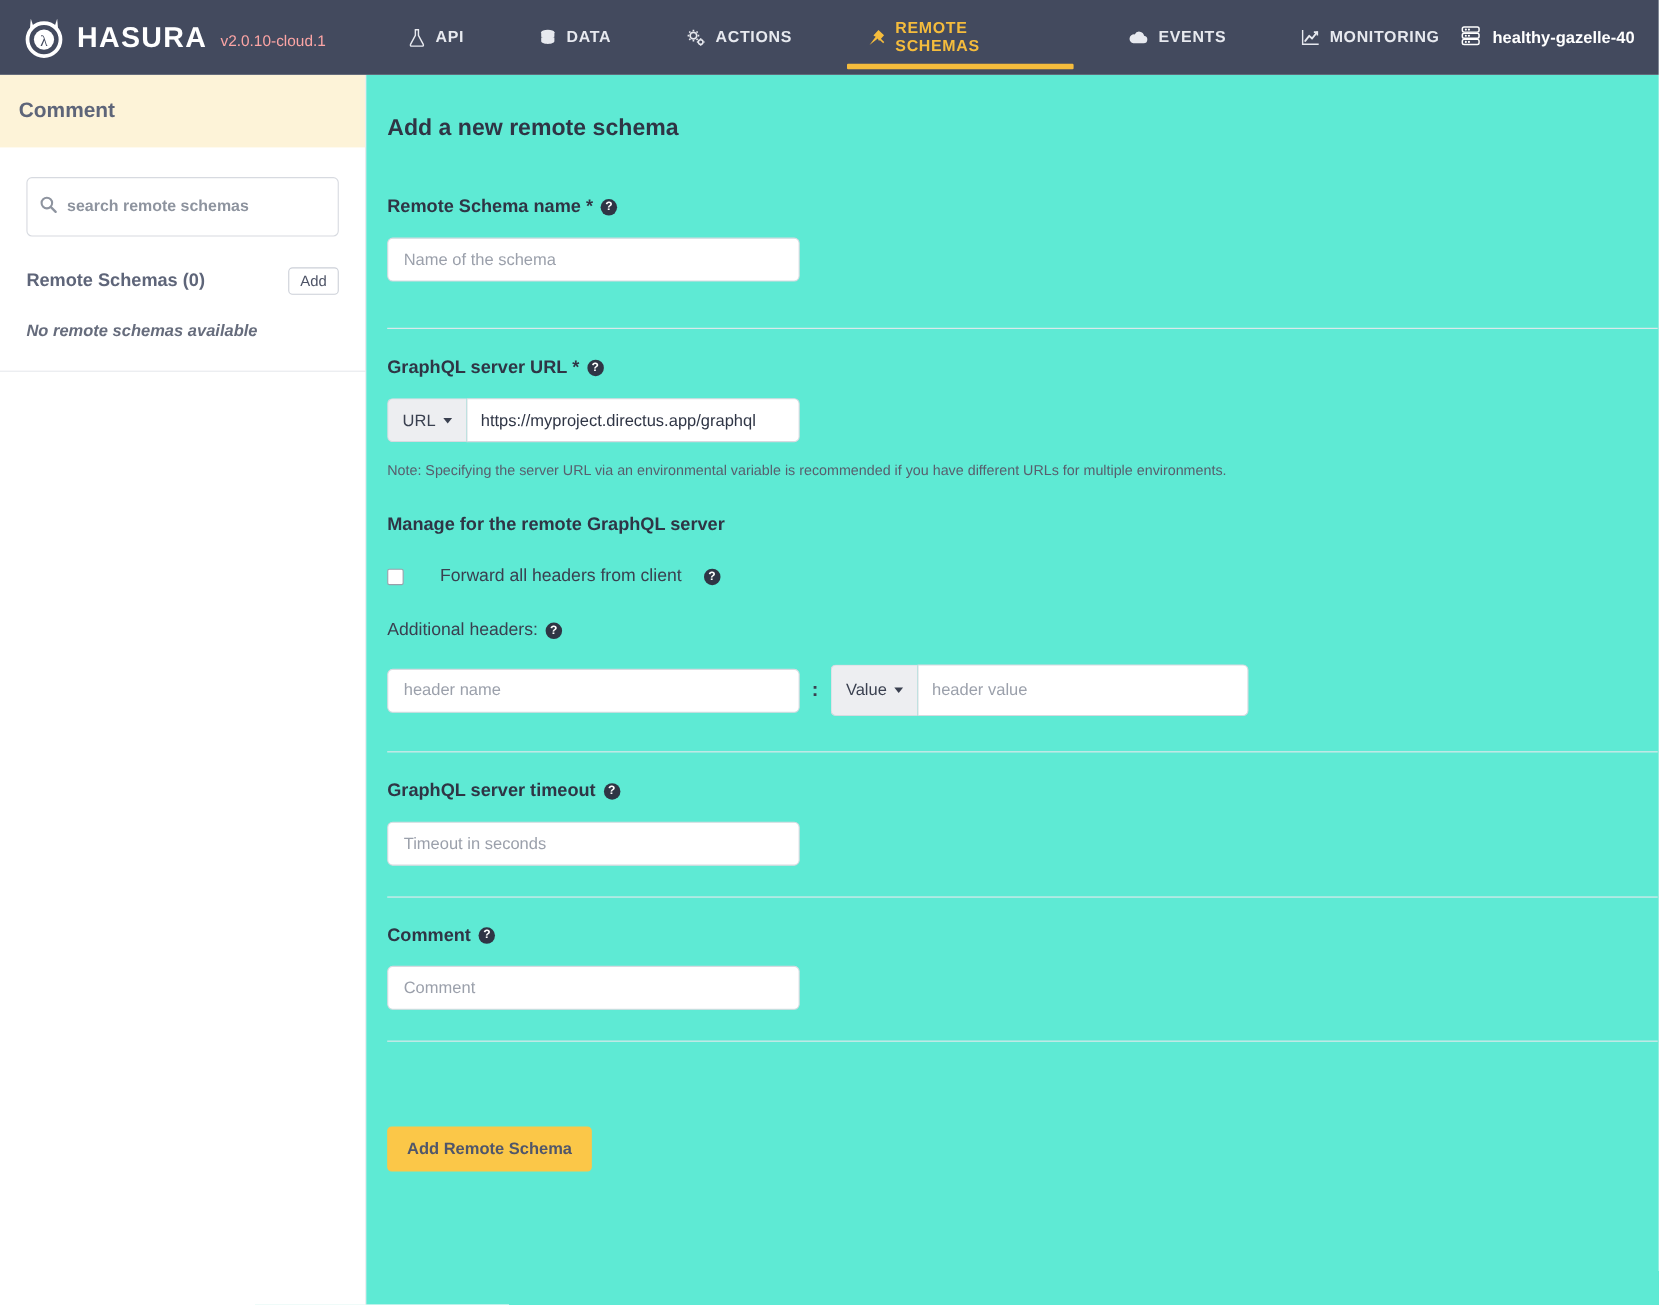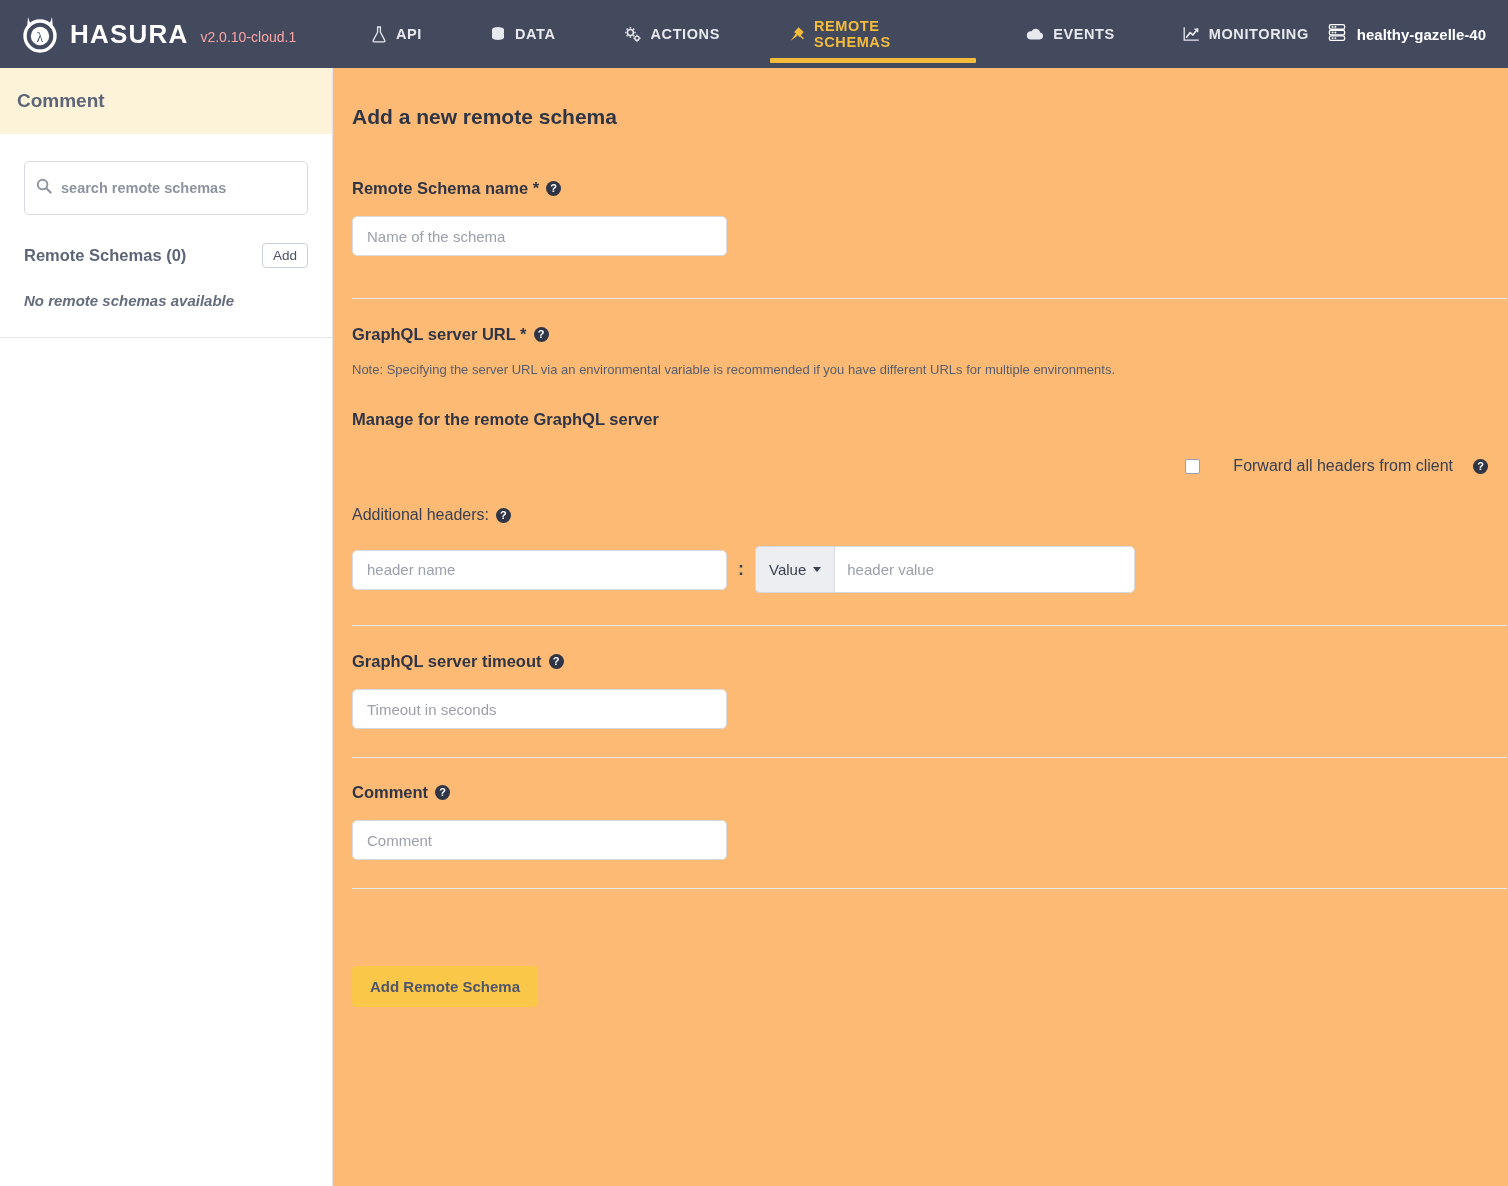--- a/index.html
+++ b/index.html
@@ -152,21 +152,21 @@
     color: #666c7c;
     font-size: 15px;
     font-style: italic;
     font-weight: bold;
   }
   .sidebar-rest { flex: 1; background: #ffffff; }
 
   
   .main {
     flex: 1;
-    background: #fdba74;
+    background: #5eead4;
     padding: 0 0 0 19px;
     overflow: hidden;
   }
   .page-title {
     color: #2f3545;
     font-size: 21px;
     font-weight: bold;
     margin: 37px 0 0 0;
   }
 
@@ -464,28 +464,35 @@
     </div>
 
     <hr class="hr" style="margin-top:42px;">
 
     <div class="section" style="margin-top:26px;">
       <div class="field-label">
         <span>GraphQL server URL *</span>
         <span class="help">?</span>
       </div>
 
+      <div class="input-group" style="margin-top:18px;">
+        <span class="group-addon">
+          <span>URL</span>
+          <i class="caret"></i>
+        </span>
+        <input class="group-input" type="text" value="https://myproject.directus.app/graphql" style="">
+      </div>
 
       <div class="note">Note: Specifying the server URL via an environmental variable is recommended if you have different URLs for multiple environments.</div>
     </div>
 
     <div class="section" style="margin-top:33px;">
       <div class="field-label">Manage for the remote GraphQL server</div>
 
-      <div class="checkbox-row" style="margin-top:28px;justify-content:flex-end;">
+      <div class="checkbox-row" style="margin-top:28px;">
         <span class="cbox"></span>
         <span class="cbox-label">Forward all headers from client</span>
         <span class="help" style="margin-left:10px;">?</span>
       </div>
 
       <div class="field-label normal" style="margin-top:31px;">
         <span>Additional headers:</span>
         <span class="help">?</span>
       </div>
 

